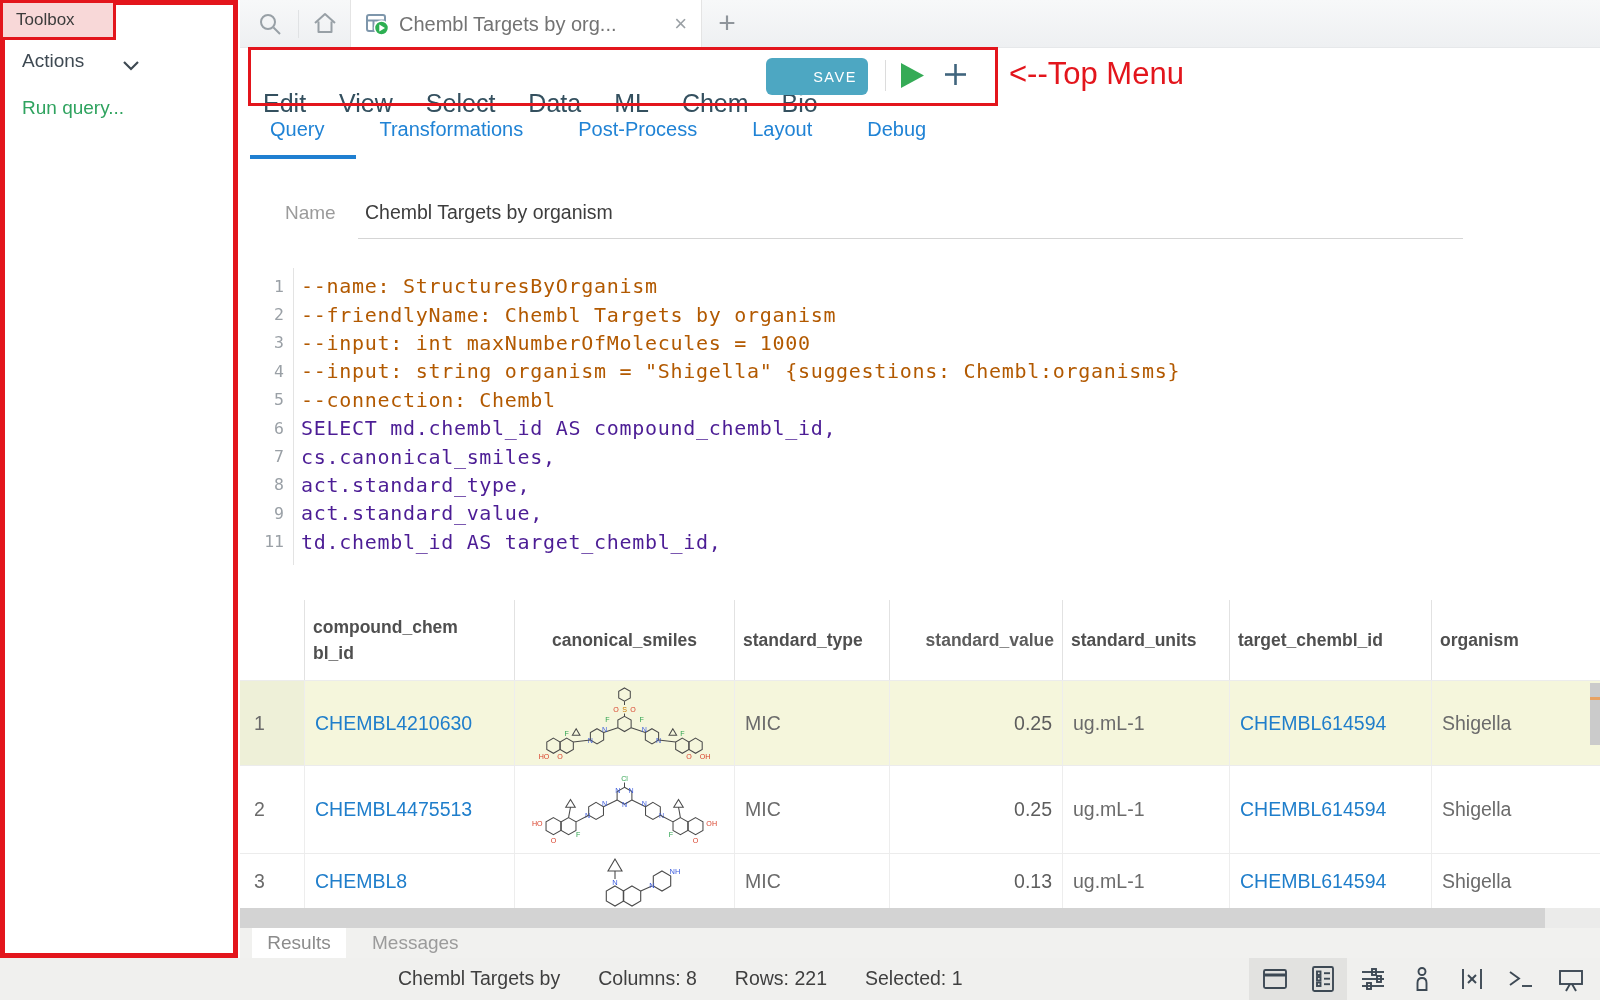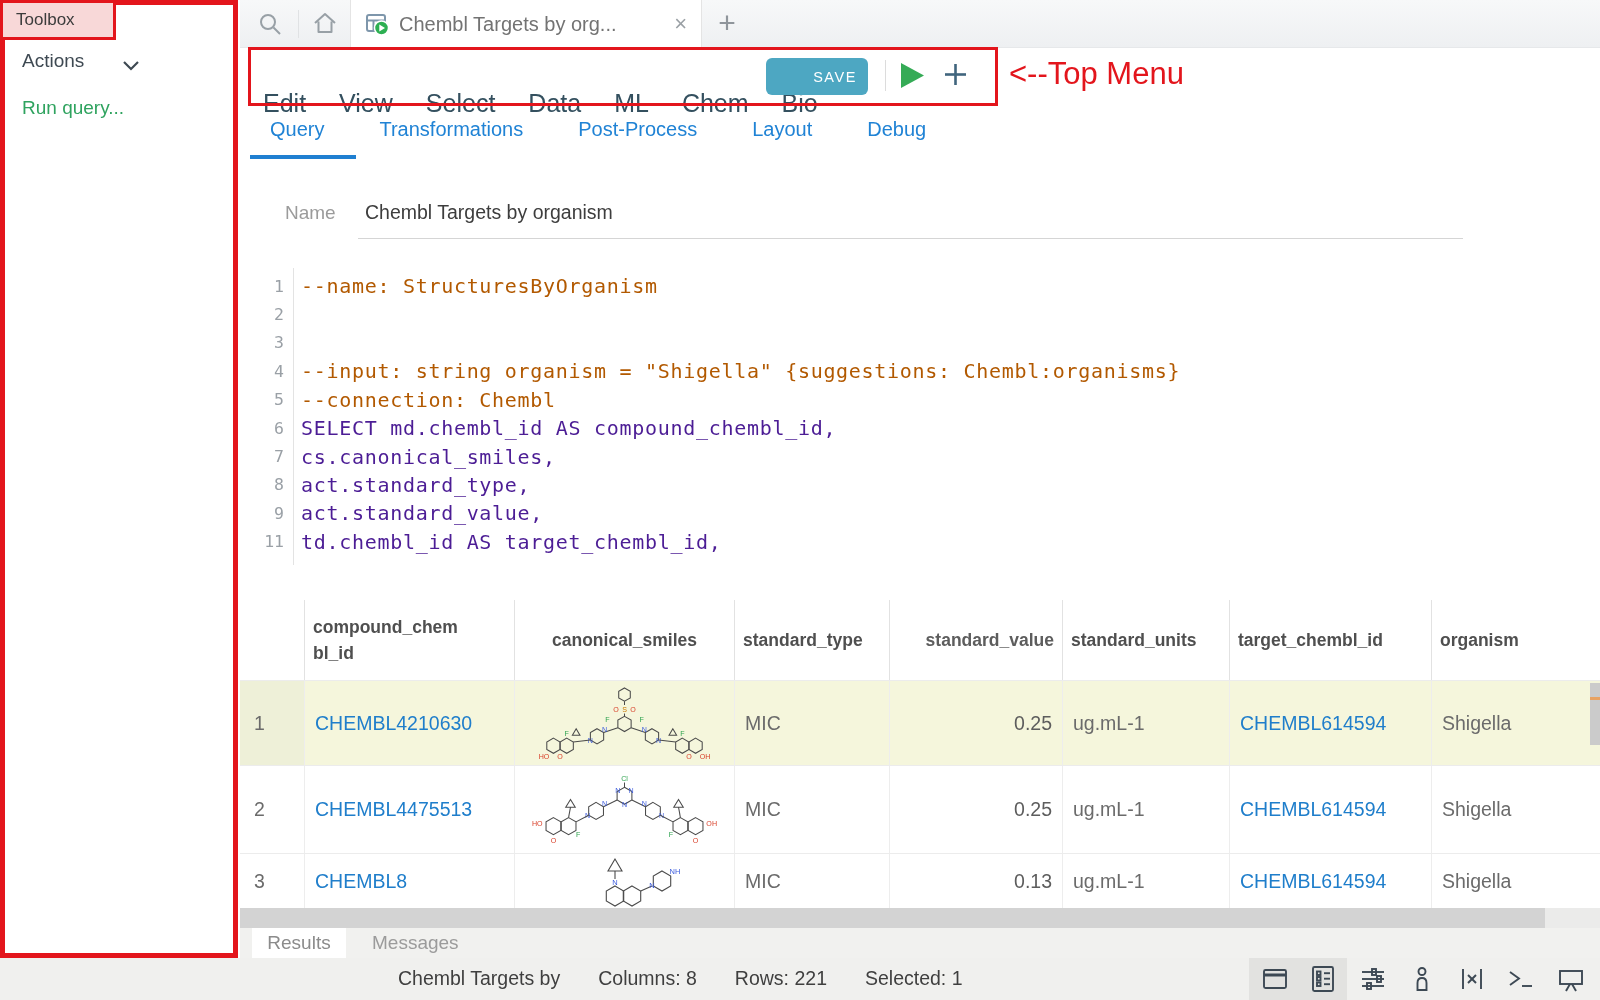--- a/index.html
+++ b/index.html
@@ -181,23 +181,25 @@
 <div class="name-underline"></div>
 
 <div class="editor-gutter-line"></div>
 <div class="editor">
   <div class="eline">
       <span class="lnum">1</span>
       <span class="ecode comment">--name: StructuresByOrganism</span>
     </div>
   <div class="eline">
       <span class="lnum">2</span>
+      <span class="ecode comment">--friendlyName: Chembl Targets by organism</span>
     </div>
   <div class="eline">
       <span class="lnum">3</span>
+      <span class="ecode comment">--input: int maxNumberOfMolecules = 1000</span>
     </div>
   <div class="eline">
       <span class="lnum">4</span>
       <span class="ecode comment">--input: string organism = "Shigella" {suggestions: Chembl:organisms}</span>
     </div>
   <div class="eline">
       <span class="lnum">5</span>
       <span class="ecode comment">--connection: Chembl</span>
     </div>
   <div class="eline">

